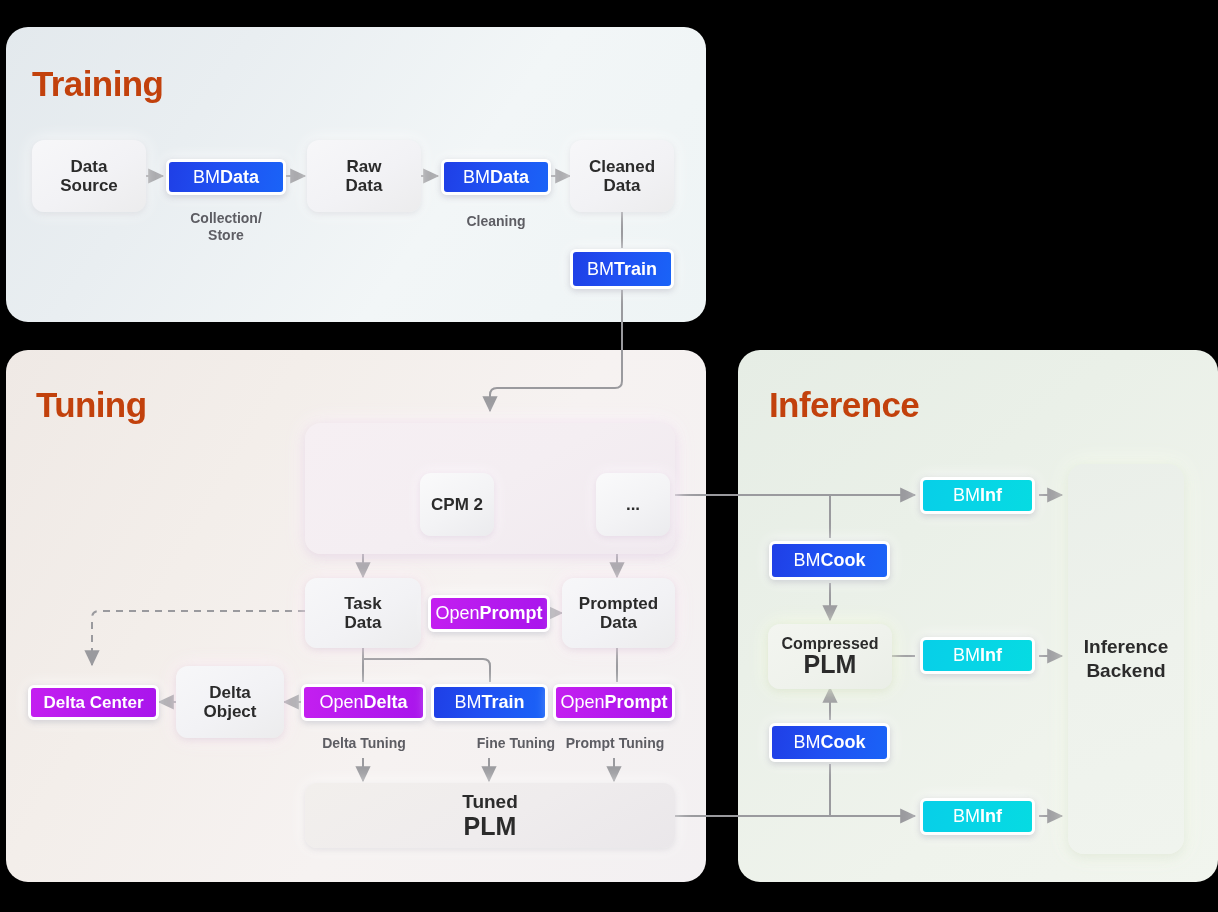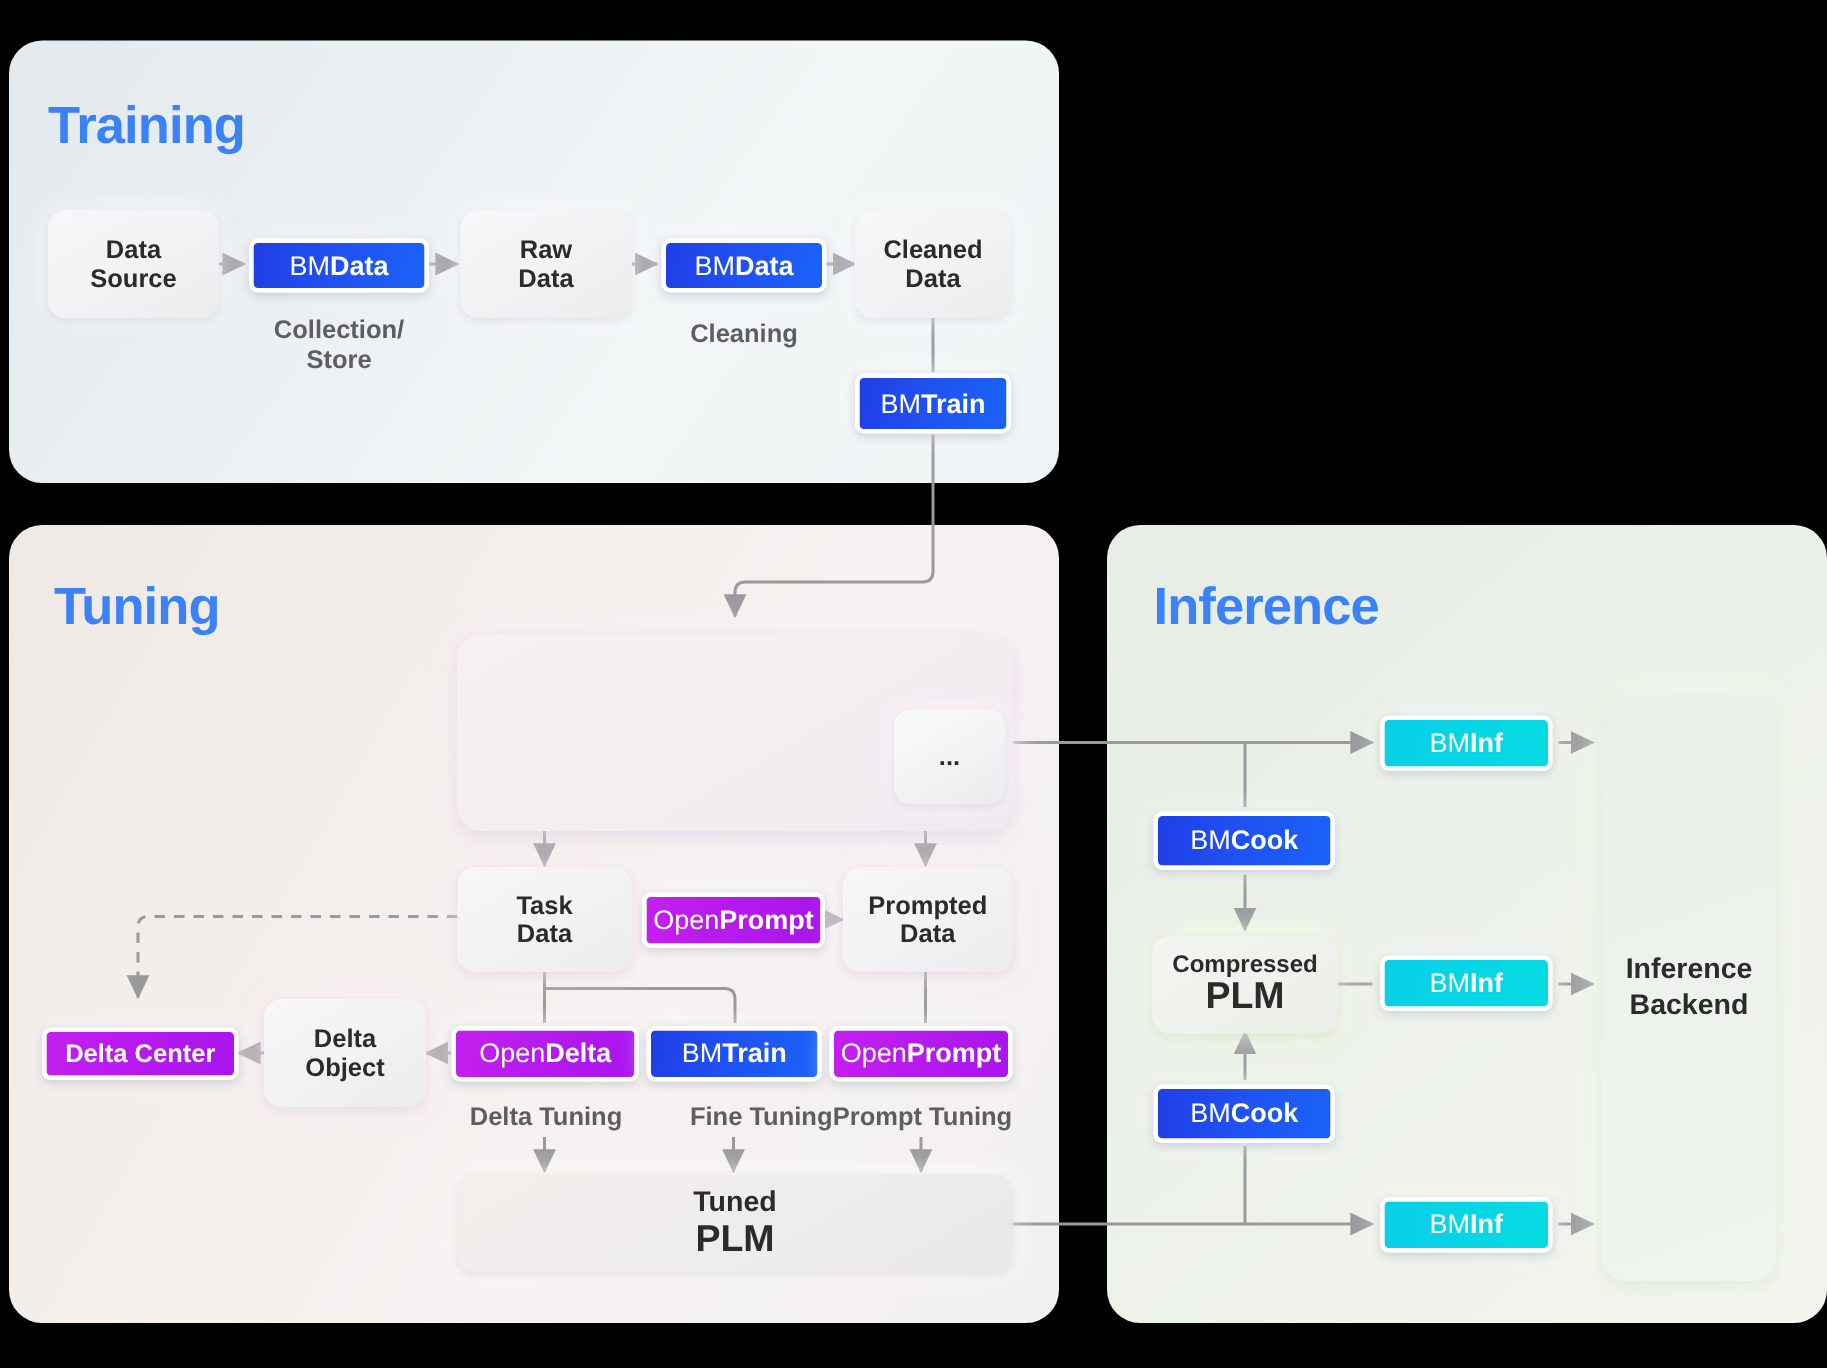--- a/index.html
+++ b/index.html
@@ -3,21 +3,21 @@
 <meta charset="utf-8">
 <style>
   html,body{margin:0;padding:0;background:#000;}
   body{width:1218px;height:912px;overflow:hidden;
        font-family:"Liberation Sans","DejaVu Sans",sans-serif;
        -webkit-font-smoothing:antialiased;}
   #stage{position:relative;width:1218px;height:912px;}
 
   
   .panel{position:absolute;border-radius:22px;overflow:hidden;}
-  .panel-title{position:absolute;font-size:35px;font-weight:700;color:#3b82f6;
+  .panel-title{position:absolute;font-size:35px;font-weight:700;color:#c2410c;
                letter-spacing:-0.6px;}
 
   #panel-training{left:6px;top:27px;width:700px;height:295px;
      background:linear-gradient(125deg,#e3e9ed 0%,#e9eef1 28%,#f2f6f7 62%,#eef4f5 100%);}
   #panel-tuning{left:6px;top:350px;width:700px;height:532px;
      background:linear-gradient(120deg,#efe9e5 0%,#f3eeea 30%,#f6f2f1 60%,#f3f0f2 100%);}
   #panel-inference{left:738px;top:350px;width:480px;height:532px;
      background:linear-gradient(140deg,#e6ede5 0%,#eaf0e8 35%,#eff3ec 70%,#f1f5ee 100%);}
 
   
@@ -33,21 +33,21 @@
   
   .chip{border-radius:6px;color:#fff;font-size:18px;font-weight:400;
         border:3px solid #fff;
         box-shadow:0 2px 7px rgba(60,60,90,.22), 0 0 16px rgba(255,255,255,.9);}
   .chip b{font-weight:700;}
   .blue{background:linear-gradient(100deg,#1f3fe6 0%,#2050f2 45%,#1a63f7 100%);}
   .magenta{background:linear-gradient(100deg,#c41ff0 0%,#b51aee 50%,#a915ec 100%);}
   .cyan{background:linear-gradient(100deg,#07cfe8 0%,#07d5e6 50%,#06dbe2 100%);}
   .magenta.solidtext{font-weight:700;}
 
-  .caption{position:absolute;font-size:17px;font-weight:700;color:#5d5d63;
+  .caption{position:absolute;font-size:14px;font-weight:700;color:#5d5d63;
            text-align:center;line-height:1.2;}
 
   
   #model-center{position:absolute;border-radius:16px;
      background:linear-gradient(150deg,#f6eff3 0%,#f4eef2 50%,#f0e9ef 100%);
      box-shadow:0 3px 12px rgba(170,130,175,.22), 0 0 22px rgba(255,245,255,.9);}
   #model-center .mc-title{position:absolute;left:0;right:0;top:14px;text-align:center;
      font-size:23px;font-weight:700;color:#2b2b2b;}
   .mc-item{position:absolute;top:50px;width:74px;height:63px;border-radius:11px;
      background:linear-gradient(150deg,#fafafb 0%,#f3f3f5 55%,#ebebee 100%);
@@ -199,20 +199,21 @@
 Data</div>
 
   <div class="node chip blue" style="left:570px;top:249px;width:104px;height:40px;">
     <span>BM</span>
       <b>Train</b>
   </div>
 
   <div class="panel-title" style="left:36px;top:385px;">Tuning</div>
 
   <div id="model-center" style="left:305px;top:423px;width:370px;height:131px;">
+    <div class="mc-item" style="left:115px;">CPM 2</div>
     <div class="mc-item" style="left:291px;">...</div>
   </div>
 
   <div class="node card soft" style="left:305px;top:578px;width:116px;height:70px;white-space:pre;">Task
 Data</div>
 
   <div class="node chip magenta" style="left:428px;top:595px;width:122px;height:37px;">
     <span>Open</span>
       <b>Prompt</b>
   </div>

